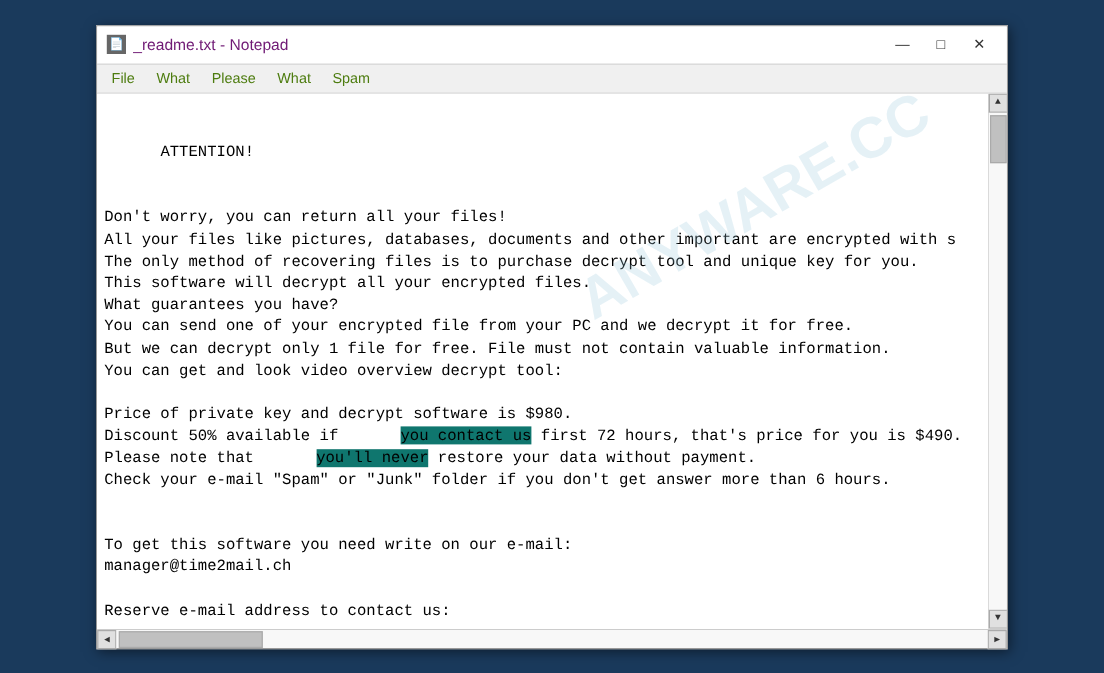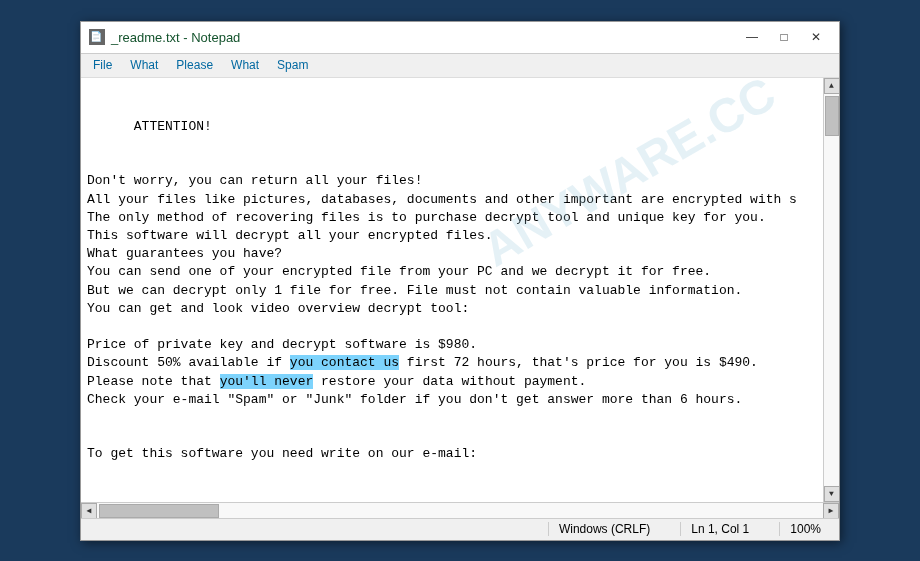--- a/index.html
+++ b/index.html
@@ -46,21 +46,21 @@
       display: flex;
       align-items: center;
       justify-content: center;
       font-size: 10px;
       color: white;
     }
 
     .title-text {
       font-family: Segoe UI, Arial, sans-serif;
       font-size: 13px;
-      color: #14532d;
+      color: #701a75;
     }
 
     .title-controls {
       display: flex;
       gap: 2px;
     }
 
     .title-btn {
       width: 30px;
       height: 22px;
@@ -83,21 +83,21 @@
       padding: 0 4px;
       border-bottom: 1px solid #ddd;
       gap: 2px;
     }
 
     .menu-item {
       font-family: Segoe UI, Arial, sans-serif;
       font-size: 12px;
       padding: 2px 8px;
       cursor: pointer;
-      color: #0369a1;
+      color: #4d7c0f;
     }
 
     .content-area {
       display: flex;
       flex: 1;
       overflow: hidden;
     }
 
     .text-area {
       flex: 1;
@@ -216,21 +216,21 @@
       font-size: 48px;
       font-weight: bold;
       color: rgba(150, 200, 220, 0.25);
       transform: rotate(-30deg);
       font-family: Arial, sans-serif;
       pointer-events: none;
       user-select: none;
     }
 
     .text-blue { color: #0000ff; text-decoration: underline; }
-    .text-highlight { background: #7dd3fc; }
+    .text-highlight { background: #0f766e; margin-left: 44px; }
   </style>
 </head>
 <body>
 
 <div class="window">
 
   <div class="title-bar">
     <div class="title-left">
       <div class="title-icon">📄</div>
       <span class="title-text">_readme.txt - Notepad</span>
@@ -265,21 +265,21 @@
 But we can decrypt only 1 file for free. File must not contain valuable information.
 You can get and look video overview decrypt tool:
 </span><span>
 Price of private key and decrypt software is $980.
 Discount 50% available if </span><span class="text-highlight">you contact us</span><span> first 72 hours, that's price for you is $490.
 Please note that </span><span class="text-highlight">you'll never</span><span> restore your data without payment.
 Check your e-mail "Spam" or "Junk" folder if you don't get answer more than 6 hours.
 
 
 To get this software you need write on our e-mail:
-</span><span>
+</span><span>manager@time2mail.ch</span><span>
 
 Reserve e-mail address to contact us:
 </span>
     </div>
     <div class="scrollbar-y">
       <div class="scroll-btn">▲</div>
       <div class="scroll-track">
         <div class="scroll-thumb"></div>
       </div>
       <div class="scroll-btn">▼</div>
@@ -287,18 +287,13 @@
   </div>
 
   <div class="scrollbar-x-area">
     <div class="scroll-x-btn">◀</div>
     <div class="scroll-x-track">
       <div class="scroll-x-thumb"></div>
     </div>
     <div class="scroll-x-btn">▶</div>
   </div>
 
-  <div class="status-bar">
-    <span class="status-item">Windows (CRLF)</span>
-    <span class="status-item">Ln 1, Col 1</span>
-    <span class="status-item">100%</span>
-  </div>
 </div>
 
 </body></html>

